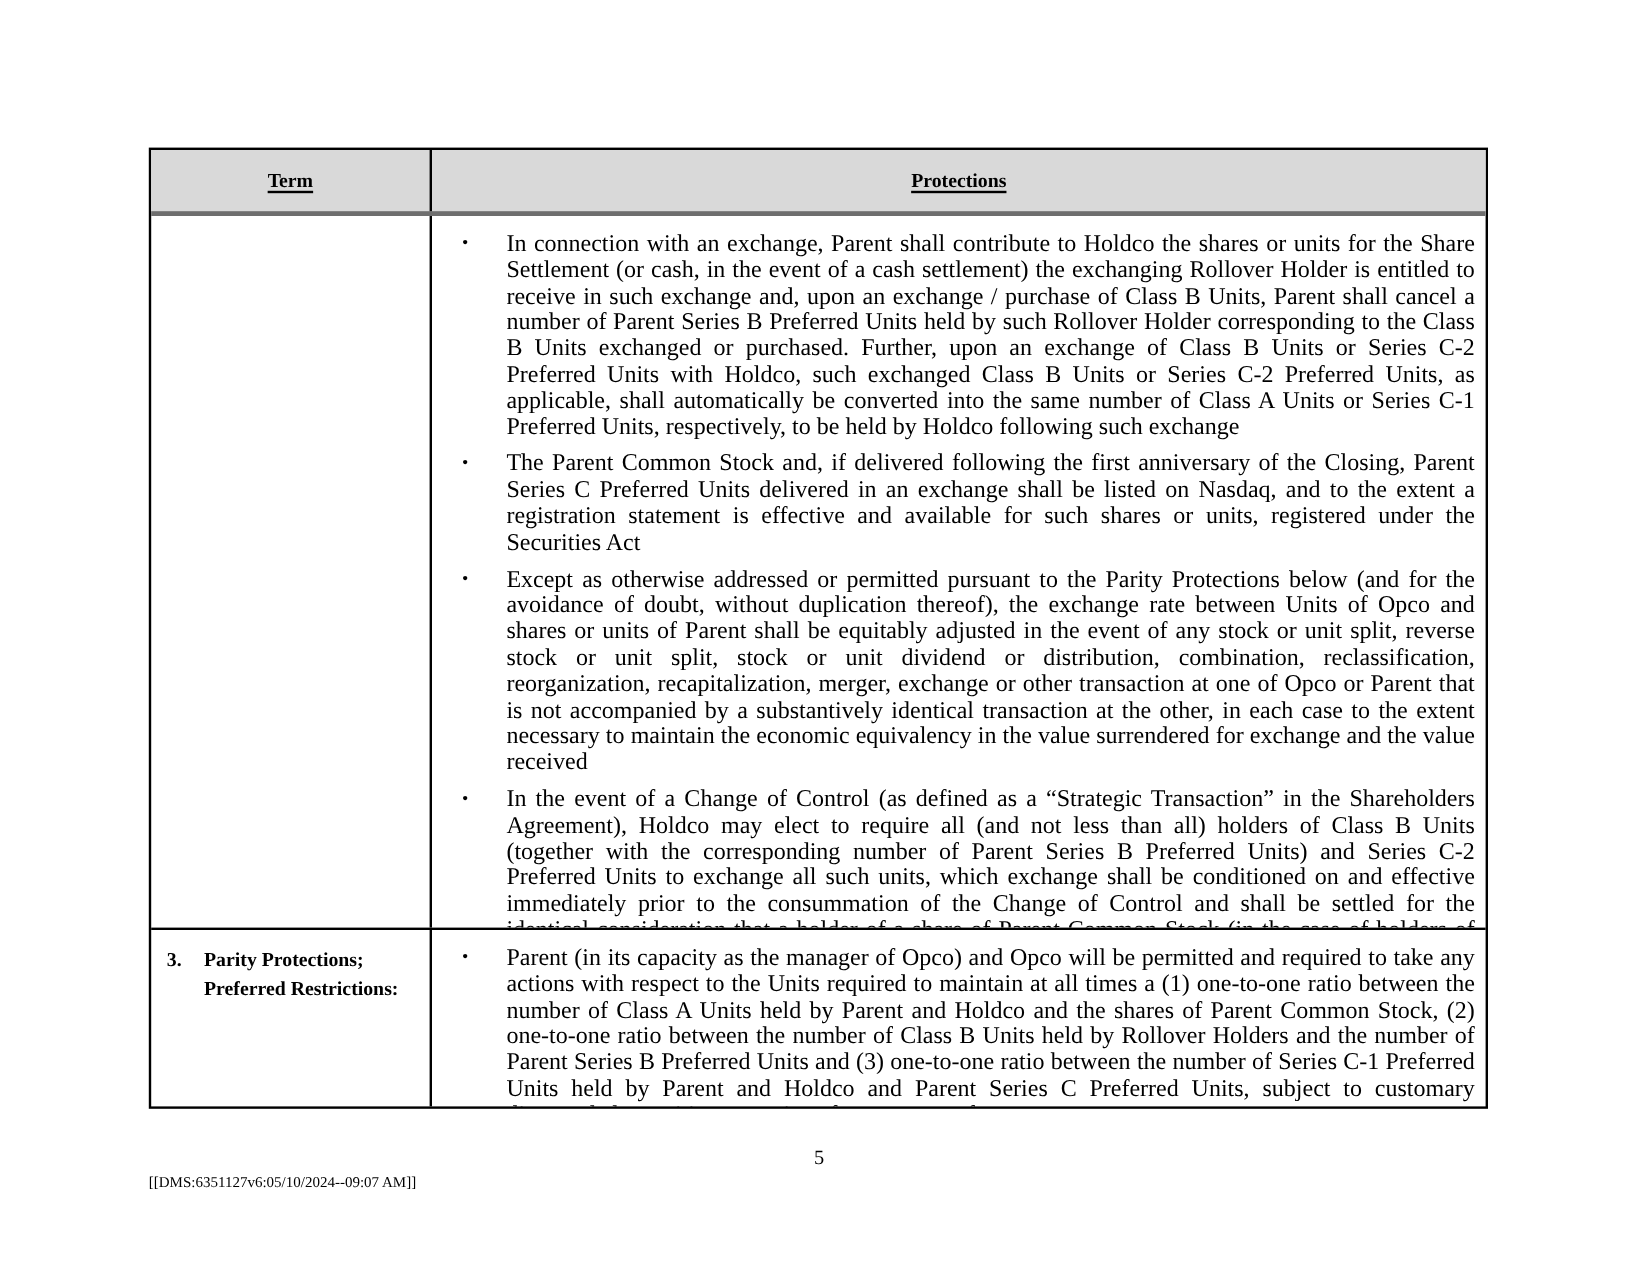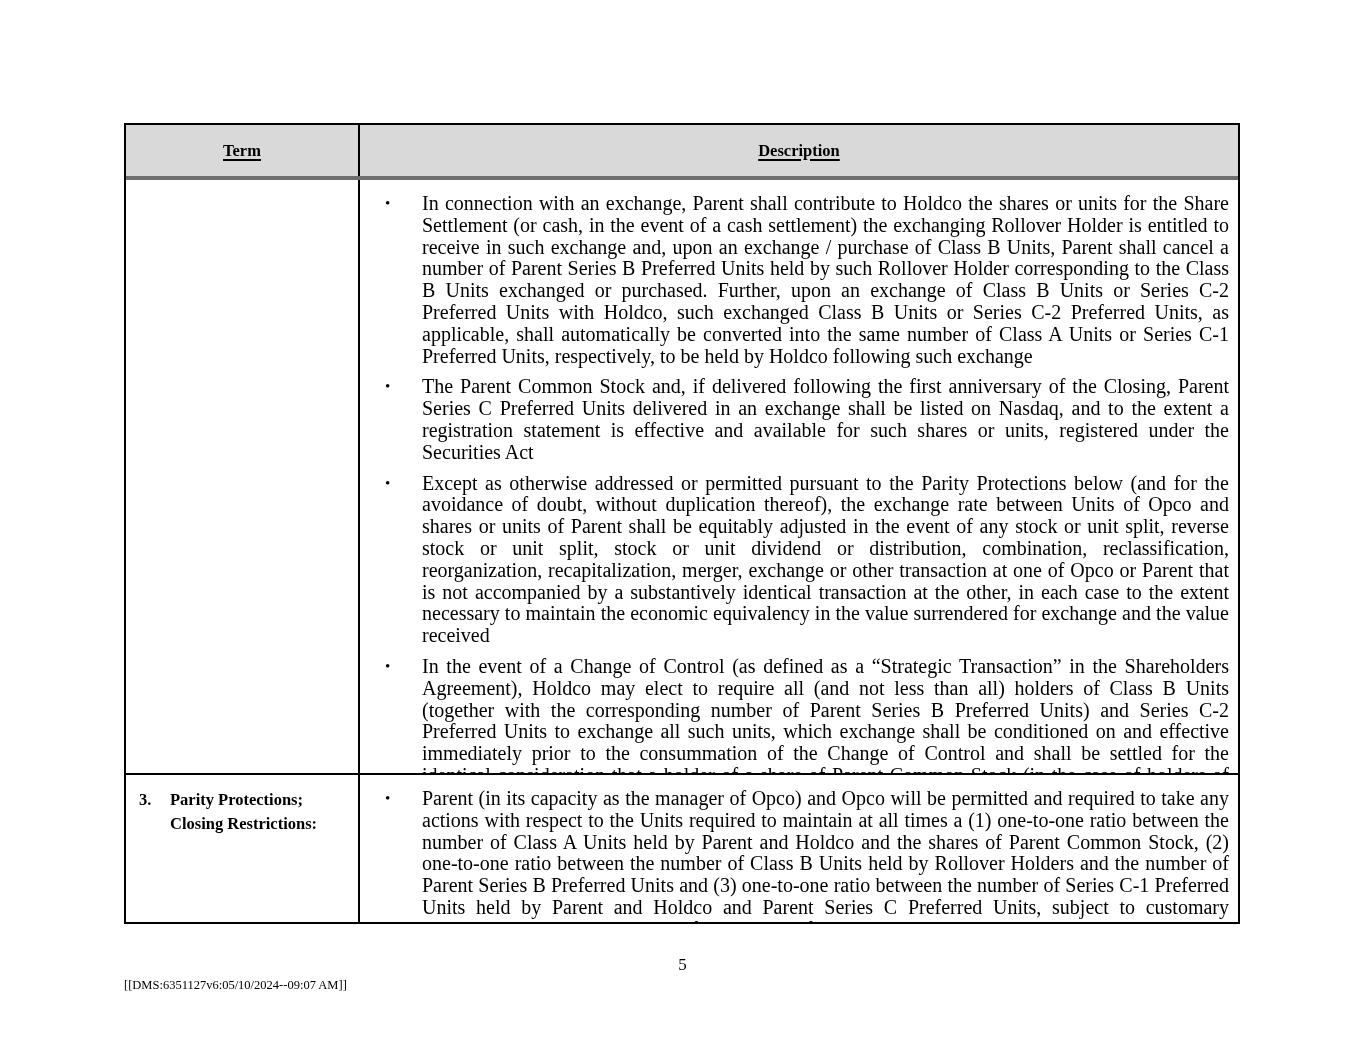--- a/index.html
+++ b/index.html
@@ -73,21 +73,21 @@
 
 <div class="page">
 
   <div class="doc-table">
 
     <div class="trow thead">
       <div class="th term-col">
         <span class="hdr">Term</span>
       </div>
       <div class="th">
-        <span class="hdr">Description</span>
+        <span class="hdr">Protections</span>
       </div>
     </div>
 
     <div class="trow row1">
       <div class="td term-cell"></div>
       <div class="td desc-cell">
         <div class="bullet-item">
           <span class="bullet">•</span>
           <p>In connection with an exchange, Parent shall contribute to Holdco the shares or units for the Share Settlement (or cash, in the event of a cash settlement) the exchanging Rollover Holder is entitled to receive in such exchange and, upon an exchange / purchase of Class B Units, Parent shall cancel a number of Parent Series B Preferred Units held by such Rollover Holder corresponding to the Class B Units exchanged or purchased. Further, upon an exchange of Class B Units or Series C-2 Preferred Units with Holdco, such exchanged Class B Units or Series C-2 Preferred Units, as applicable, shall automatically be converted into the same number of Class A Units or Series C-1 Preferred Units, respectively, to be held by Holdco following such exchange</p>
         </div>
@@ -103,21 +103,21 @@
           <span class="bullet">•</span>
           <p>In the event of a Change of Control (as defined as a “Strategic Transaction” in the Shareholders Agreement), Holdco may elect to require all (and not less than all) holders of Class B Units (together with the corresponding number of Parent Series B Preferred Units) and Series C-2 Preferred Units to exchange all such units, which exchange shall be conditioned on and effective immediately prior to the consummation of the Change of Control and shall be settled for the identical consideration that a holder of a share of Parent Common Stock (in the case of holders of Class B Units) and Parent Series C Preferred Units (in the case of Series C-2 Preferred Units) receives pursuant to the Change of Control</p>
         </div>
       </div>
     </div>
 
     <div class="trow row2">
       <div class="td term-cell">
         <div class="term-entry">
           <span class="term-num">3.</span>
-          <span class="term-text">Parity Protections; Closing Restrictions:</span>
+          <span class="term-text">Parity Protections; Preferred Restrictions:</span>
         </div>
       </div>
       <div class="td desc-cell">
         <div class="bullet-item">
           <span class="bullet">•</span>
           <p>Parent (in its capacity as the manager of Opco) and Opco will be permitted and required to take any actions with respect to the Units required to maintain at all times a (1) one-to-one ratio between the number of Class A Units held by Parent and Holdco and the shares of Parent Common Stock, (2) one-to-one ratio between the number of Class B Units held by Rollover Holders and the number of Parent Series B Preferred Units and (3) one-to-one ratio between the number of Series C-1 Preferred Units held by Parent and Holdco and Parent Series C Preferred Units, subject to customary disregarded securities exceptions for purposes of</p>
         </div>
       </div>
     </div>
 

